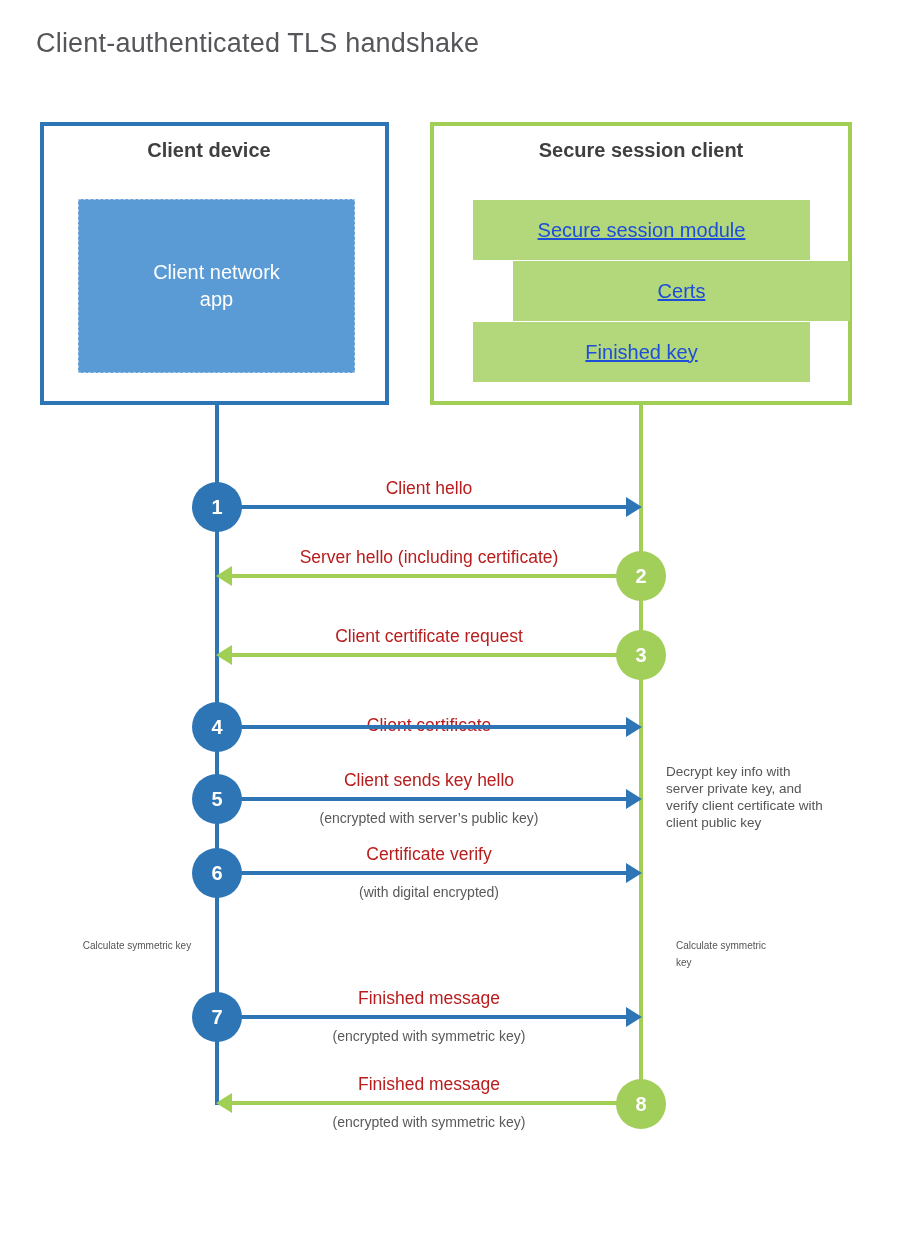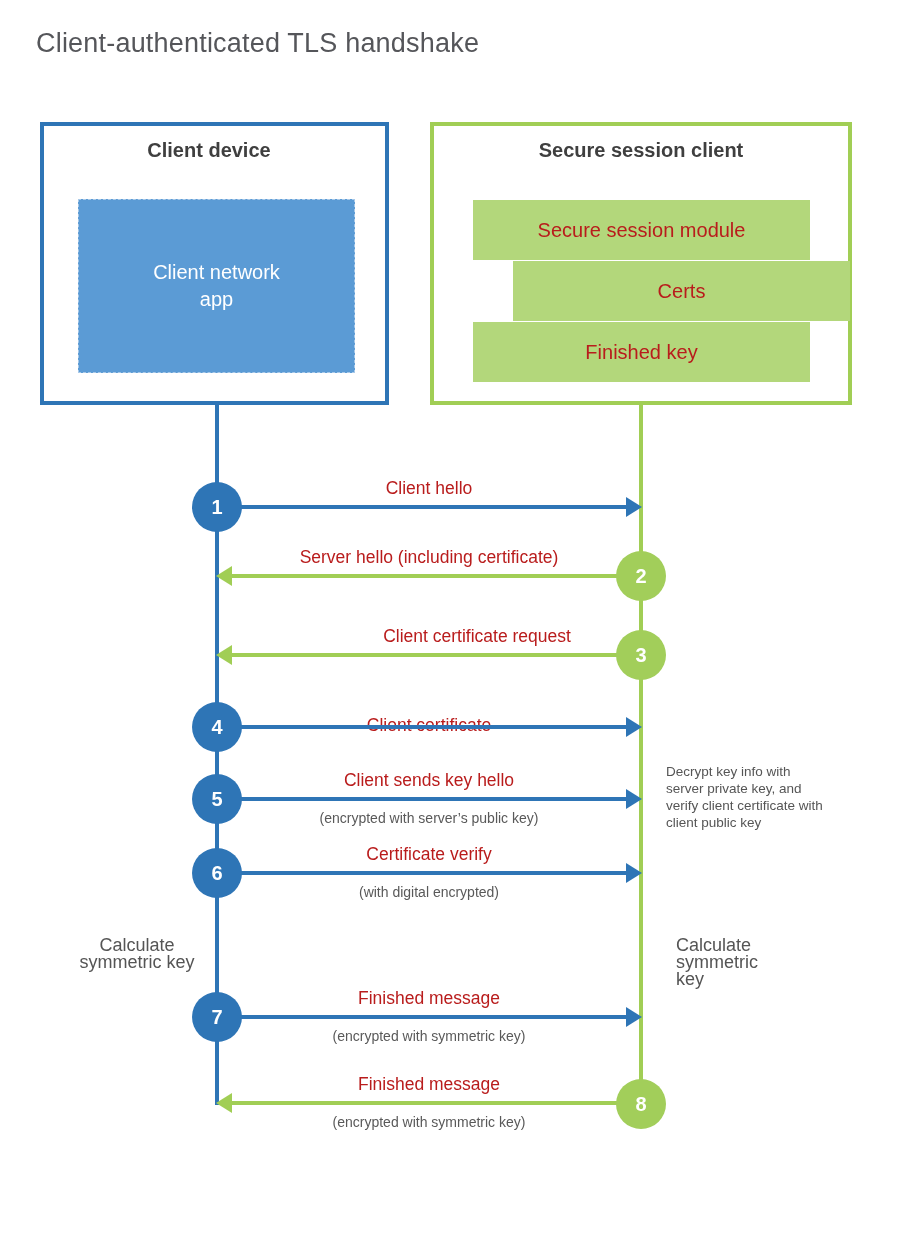--- a/index.html
+++ b/index.html
@@ -24,21 +24,21 @@
   .hdr-server{left:430px;width:422px;top:122px;}
   .app-box{
     left:78px;top:199px;width:277px;height:174px;background:#5b9bd5;
     border:1px dashed #a9c9e8;box-sizing:border-box;
     display:flex;align-items:center;justify-content:center;text-align:center;
     color:#ffffff;font-size:20px;line-height:27px;padding:0 56px;
   }
   .bar{
     left:473px;width:337px;height:60px;background:#b3d77b;
     display:flex;align-items:center;justify-content:center;
-    color:#b91c1c;font-size:20px;
+    color:#1d4ed8;font-size:20px;text-decoration:underline;
   }
   .lifeline{width:4px;top:405px;z-index:1;}
   .lifeline-client{left:215px;height:700px;background:#2e75b6;}
   .lifeline-server{left:639px;height:700px;background:#a1ce55;}
   .arrow-line{height:4px;z-index:2;}
   .arrow-line.blue{background:#2e75b6;left:238px;width:392px;}
   .arrow-line.green{background:#a1ce55;left:230px;width:388px;}
   .arrow-head{width:0;height:0;z-index:2;}
   .arrow-head.right{
     left:626px;border-top:10px solid transparent;border-bottom:10px solid transparent;
@@ -59,21 +59,21 @@
     left:219px;width:420px;text-align:center;font-size:17.5px;color:#b91c1c;
     line-height:22px;
   }
   .msg-sub{
     left:219px;width:420px;text-align:center;font-size:14px;color:#595959;
     line-height:20px;
   }
   .note{
     left:666px;top:763px;width:164px;font-size:13.5px;line-height:17px;color:#555555;
   }
-  .calc{font-size:18px;line-height:17px;color:#555555;}
+  .calc{font-size:10px;line-height:17px;color:#555555;}
   .calc-left{left:77px;top:937px;width:120px;text-align:center;}
   .calc-right{left:676px;top:937px;width:106px;text-align:left;}
 </style>
 </head>
 <body>
 
 <div class="abs title">Client-authenticated TLS handshake</div>
 
 <div class="abs box box-client"></div>
 <div class="abs box-header hdr-client">Client device</div>
@@ -93,21 +93,21 @@
 <div class="abs msg-label" style="top:477px;">Client hello</div>
 <div class="abs arrow-line blue" style="top:505px;"></div>
 <div class="abs arrow-head right" style="top:497px;"></div>
 <div class="abs circle blue" style="top:482px;">1</div>
 
 <div class="abs msg-label" style="top:546px;">Server hello (including certificate)</div>
 <div class="abs arrow-line green" style="top:574px;"></div>
 <div class="abs arrow-head left" style="top:566px;"></div>
 <div class="abs circle green" style="top:551px;">2</div>
 
-<div class="abs msg-label" style="top:625px;padding-left:48px;">Client certificate request</div>
+<div class="abs msg-label" style="top:625px;">Client certificate request</div>
 <div class="abs arrow-line green" style="top:653px;"></div>
 <div class="abs arrow-head left" style="top:645px;"></div>
 <div class="abs circle green" style="top:630px;">3</div>
 
 <div class="abs msg-label" style="top:714px;">Client certificate</div>
 <div class="abs arrow-line blue" style="top:725px;"></div>
 <div class="abs arrow-head right" style="top:717px;"></div>
 <div class="abs circle blue" style="top:702px;">4</div>
 
 <div class="abs msg-label" style="top:769px;">Client sends key hello</div>

